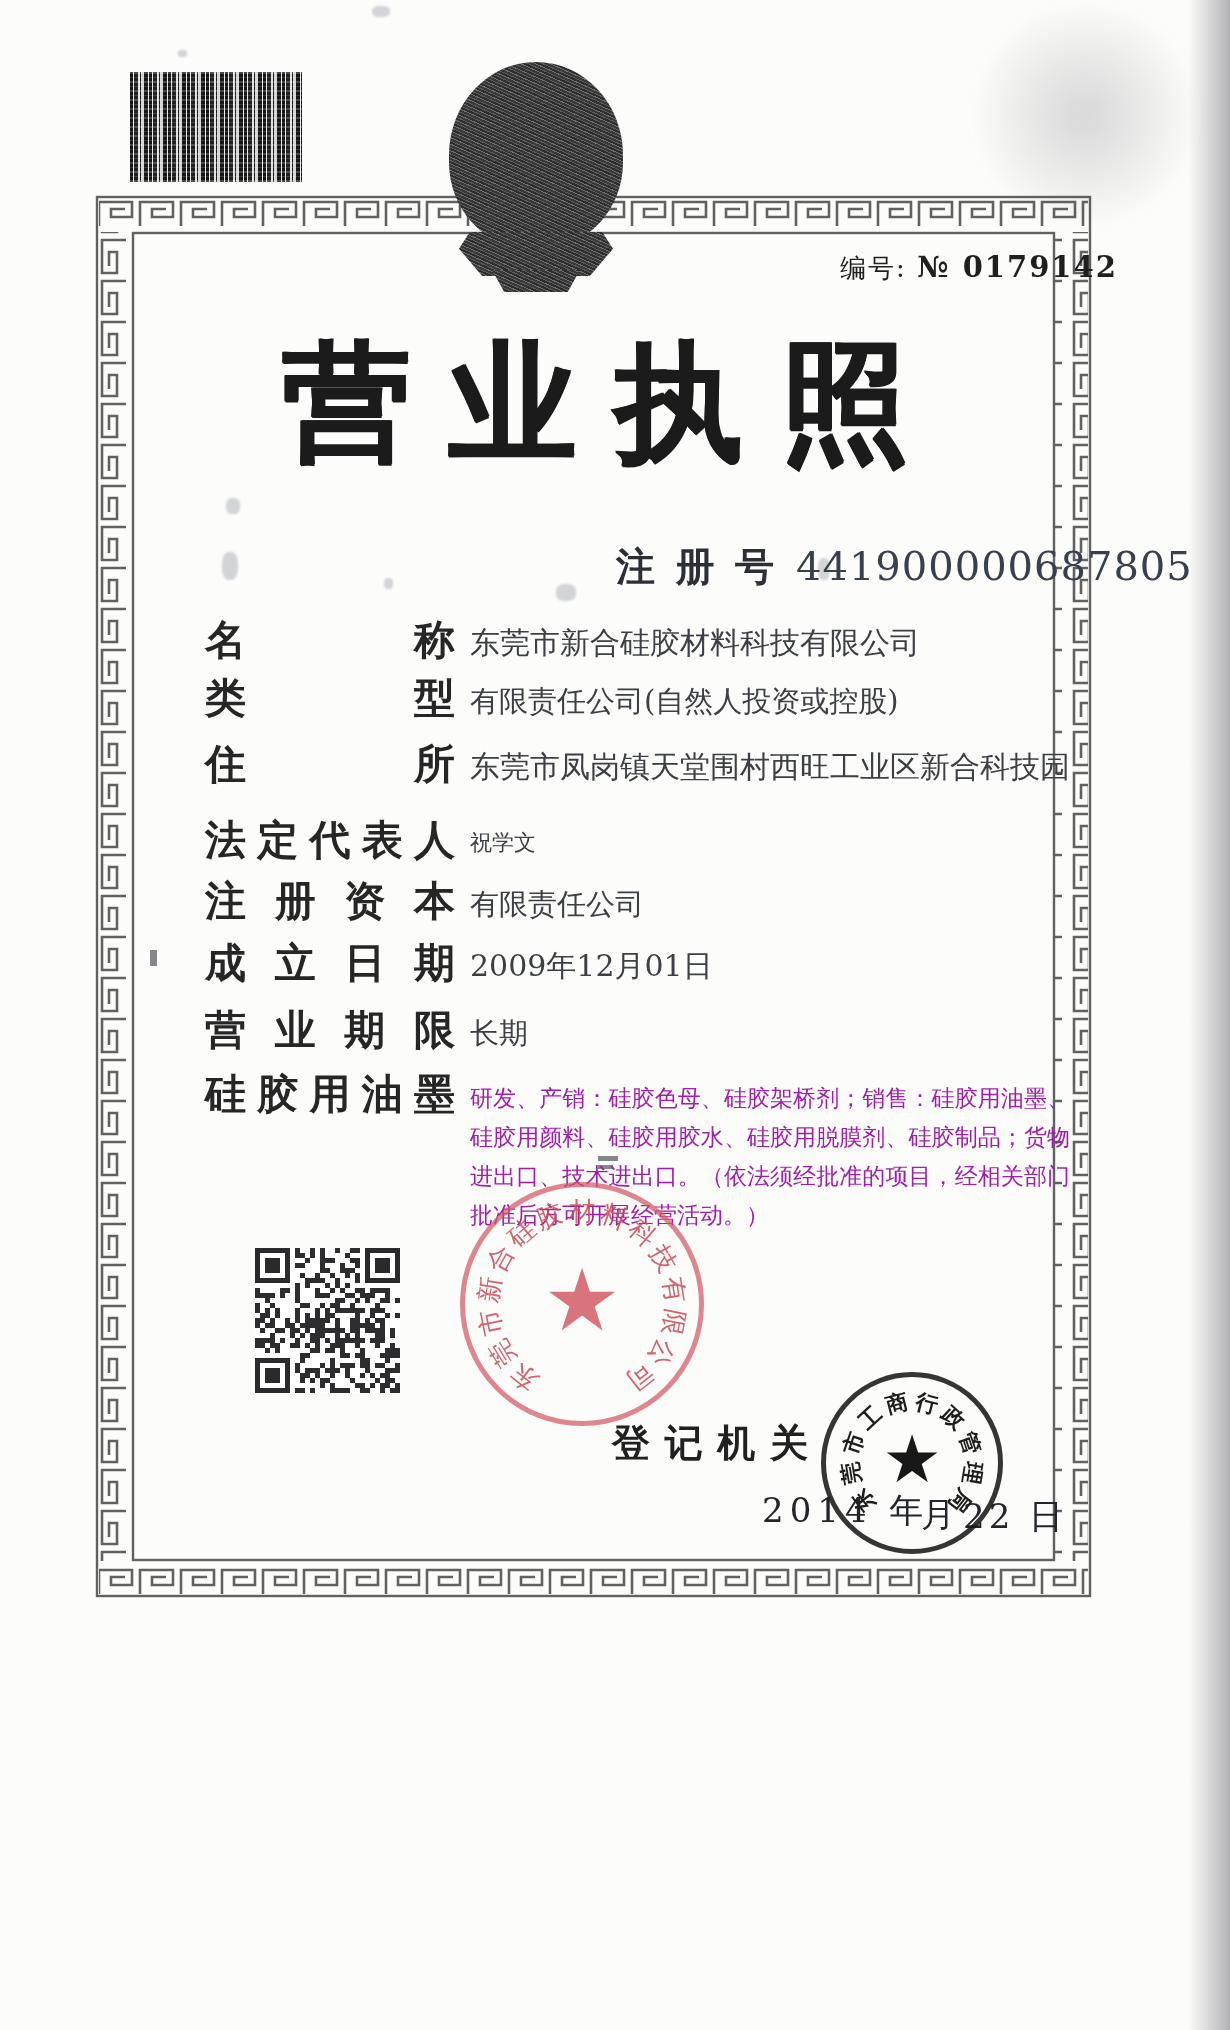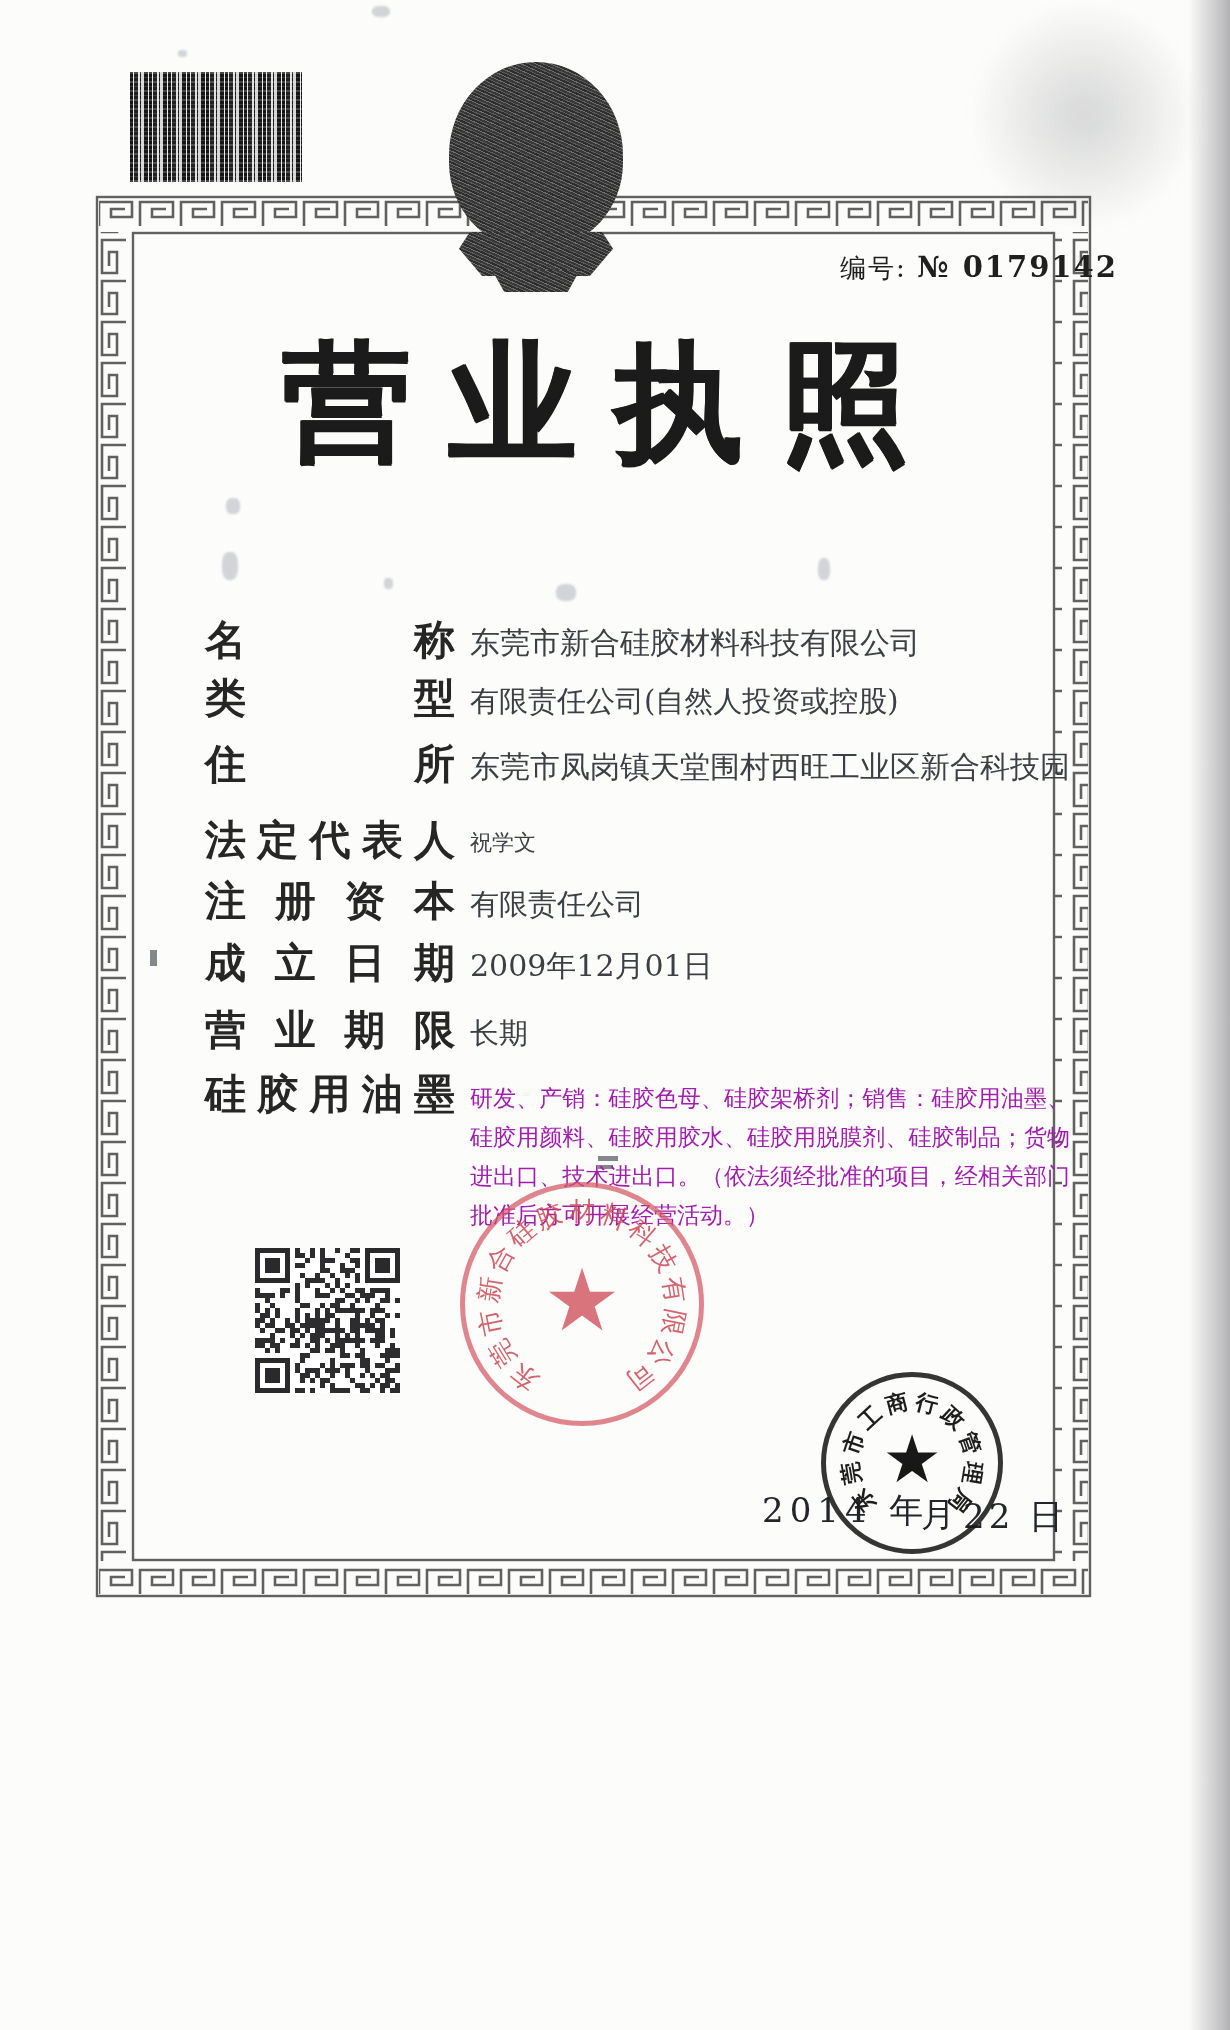--- a/index.html
+++ b/index.html
@@ -145,20 +145,24 @@
     <b>№ 0179142</b>
   </div>
 
   <div class="abs title content noselect">
     <span>营</span>
     <span>业</span>
     <span>执</span>
     <span>照</span>
   </div>
 
+  <div class="abs regline content">
+    <div class="reglabel">注册号</div>
+    <div class="regno">441900000687805</div>
+  </div>
 
   <div class="row content" style="top:616px;">
     <div class="flabel">名称</div>
     <div class="fvalue">东莞市新合硅胶材料科技有限公司</div>
   </div>
   <div class="row content" style="top:674px;">
     <div class="flabel">类型</div>
     <div class="fvalue" style="font-size:29px;">有限责任公司(自然人投资或控股)</div>
   </div>
   <div class="row content" style="top:740px;">
@@ -502,20 +506,21 @@
       <span style="position: absolute; left: 50%; top: 50%; font-size: 26px; transform: translate(-50%, -50%) rotate(0deg) translateY(-93px);">材</span>
       <span style="position: absolute; left: 50%; top: 50%; font-size: 26px; transform: translate(-50%, -50%) rotate(20.2857deg) translateY(-93px);">料</span>
       <span style="position: absolute; left: 50%; top: 50%; font-size: 26px; transform: translate(-50%, -50%) rotate(40.5714deg) translateY(-93px);">科</span>
       <span style="position: absolute; left: 50%; top: 50%; font-size: 26px; transform: translate(-50%, -50%) rotate(60.8571deg) translateY(-93px);">技</span>
       <span style="position: absolute; left: 50%; top: 50%; font-size: 26px; transform: translate(-50%, -50%) rotate(81.1429deg) translateY(-93px);">有</span>
       <span style="position: absolute; left: 50%; top: 50%; font-size: 26px; transform: translate(-50%, -50%) rotate(101.429deg) translateY(-93px);">限</span>
       <span style="position: absolute; left: 50%; top: 50%; font-size: 26px; transform: translate(-50%, -50%) rotate(121.714deg) translateY(-93px);">公</span>
       <span style="position: absolute; left: 50%; top: 50%; font-size: 26px; transform: translate(-50%, -50%) rotate(142deg) translateY(-93px);">司</span>
     </div>
 
+  <div class="abs authority content">登记机关</div>
 
   <div class="abs dateseg" style="left:762px;top:1488px;letter-spacing:6px;">2014 年</div>
   <div class="abs dateseg" style="left:921px;top:1492px;">月</div>
   <div class="abs dateseg" style="left:963px;top:1494px;letter-spacing:4px;">22 日</div>
 
   <div class="abs seal black-seal">
     <span class="star">★</span>
   <span style="position: absolute; left: 50%; top: 50%; font-size: 22px; font-weight: 700; transform: translate(-50%, -50%) rotate(-128deg) translateY(-61px);">东</span>
       <span style="position: absolute; left: 50%; top: 50%; font-size: 22px; font-weight: 700; transform: translate(-50%, -50%) rotate(-99.5556deg) translateY(-61px);">莞</span>
       <span style="position: absolute; left: 50%; top: 50%; font-size: 22px; font-weight: 700; transform: translate(-50%, -50%) rotate(-71.1111deg) translateY(-61px);">市</span>

